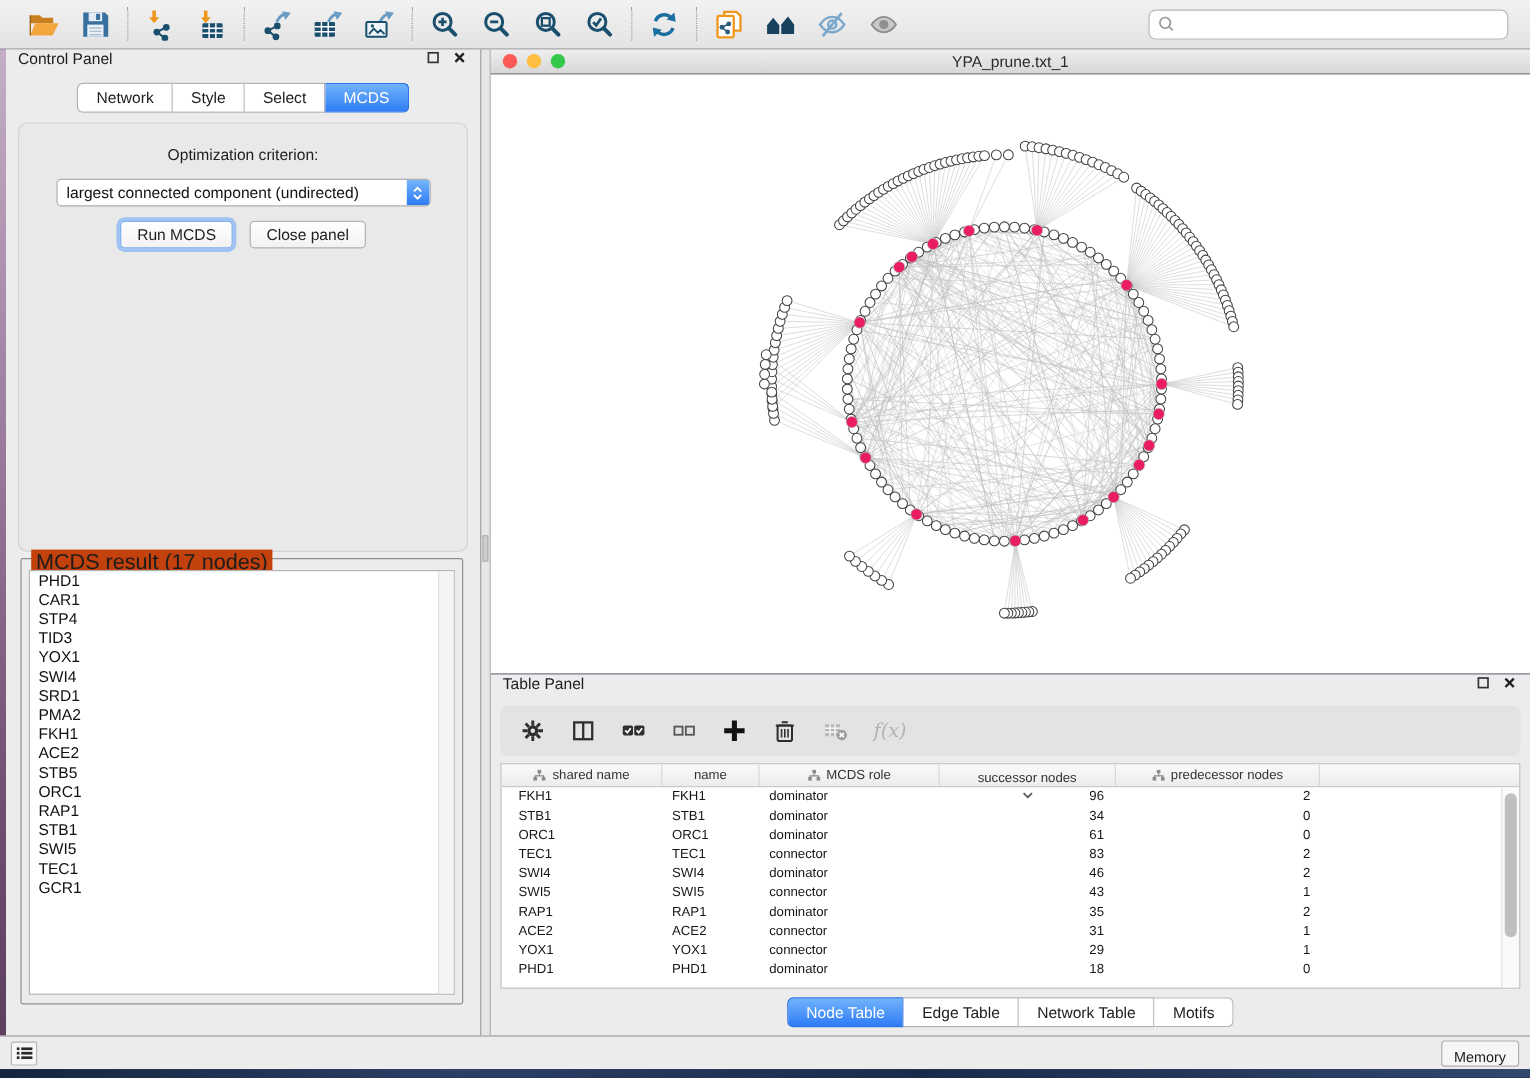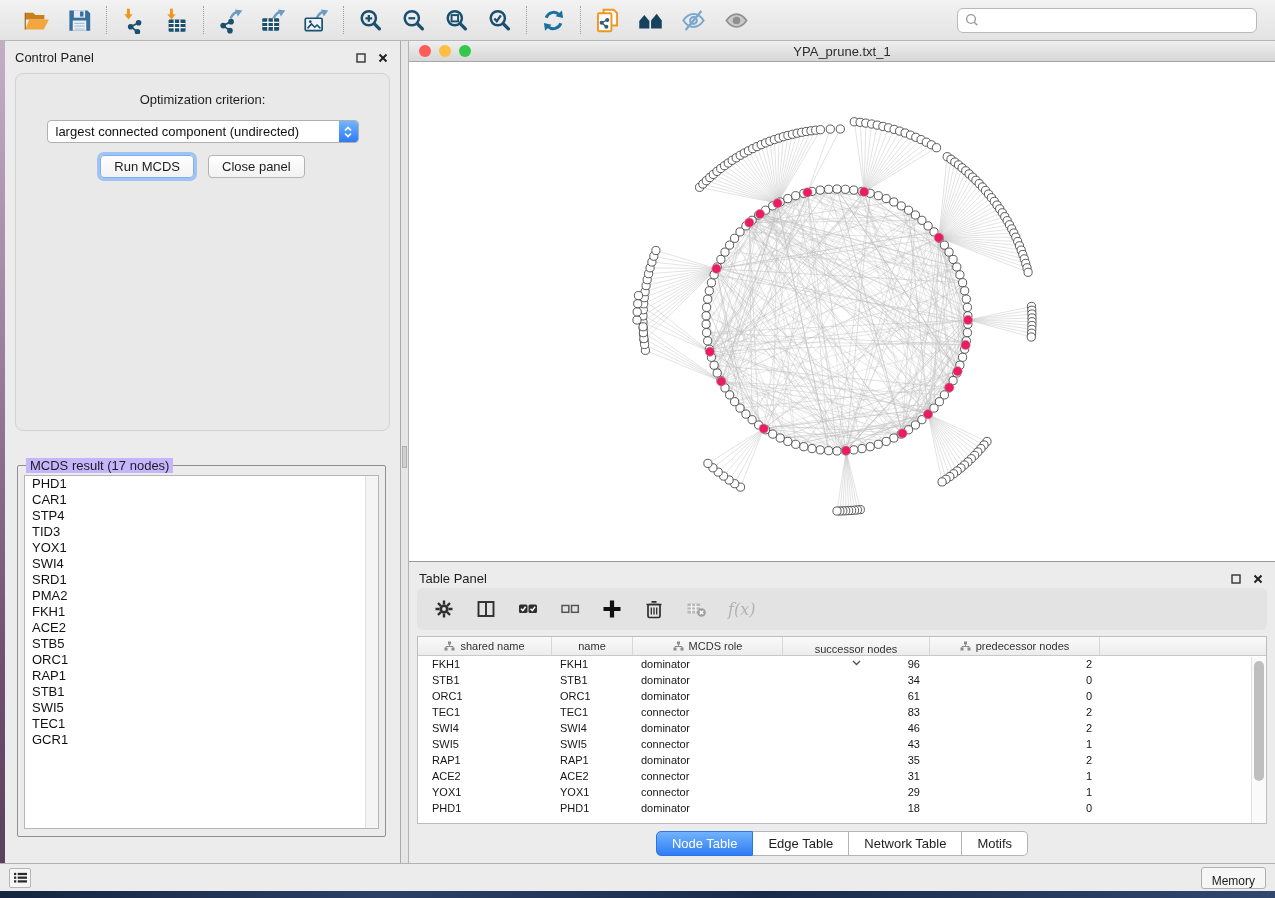--- a/index.html
+++ b/index.html
@@ -21,21 +21,21 @@
     font-family:"Liberation Sans",sans-serif; background:transparent; }
 
   
   .main { height:822px; flex:none; display:flex; }
   .wall-left { width:5px; flex:none;
     background:linear-gradient(180deg,#c4aec6,#9a7b9c 40%,#715071 75%,#5d3f5e); }
 
   
   .cpanel { width:396px; flex:none; background:#ececec; border-right:1px solid #a9a9a9;
     display:flex; flex-direction:column; }
-  .panel-titlebar { height:24px; flex:none; display:flex; align-items:flex-end;
+  .panel-titlebar { height:24px; flex:none; display:flex; align-items:flex-start;
     padding:0 10px; font-size:13px; color:#1d1d1d; }
   .panel-titlebar .spacer { flex:1; }
   .win-btn { width:14px; height:14px; margin-left:8px; cursor:pointer; display:inline-block; }
   .win-btn svg { width:100%; height:100%; }
   .seg-row { display:flex; justify-content:center; margin-top:4px; flex:none; }
   .seg { font-size:13px; padding:4px 15px; background:#fff; border:1px solid #b4b4b4;
     border-left:none; color:#1d1d1d; cursor:pointer; }
   .seg:first-child { border-left:1px solid #b4b4b4; border-radius:5px 0 0 5px; }
   .seg:last-child { border-radius:0 5px 5px 0; }
   .seg.active { background:linear-gradient(#71b3fb,#2f7cf6); border-color:#2f74e3; color:#fff; }
@@ -54,22 +54,22 @@
     align-items:center; justify-content:center; gap:2px; }
   .btn-row { margin-top:12px; display:flex; gap:14px; }
   .mac-btn { height:23px; padding:0 13px; font-size:13px; color:#1d1d1d;
     font-family:"Liberation Sans",sans-serif; background:linear-gradient(#ffffff,#f2f2f2);
     border:1px solid #b3b3b3; border-radius:4px; cursor:pointer; }
   .mac-btn.focused { box-shadow:0 0 0 3px rgba(110,170,250,.6); border-color:#7fb0ef; }
 
   .cpanel .flex-gap { flex:1; }
   .result-group { margin:0 14px 26px 12px; height:372px; flex:none; position:relative;
     border:1px solid #8f8f8f; border-radius:2px; }
-  .result-legend { position:absolute; top:-8px; left:8px; background:#c4b5fd;
-    padding:0 4px; font-size:13px; color:#1d1d1d; }
+  .result-legend { position:absolute; top:-8px; left:8px; background:#c2410c;
+    padding:0 4px; font-size:18px; color:#1d1d1d; }
   .result-list { position:absolute; left:6px; right:6px; top:9px; bottom:7px;
     background:#fff; border:1px solid #b5b5b5; overflow:hidden; }
   .result-scroll { position:absolute; top:0; right:0; bottom:0; width:13px;
     background:#f4f4f4; border-left:1px solid #e0e0e0; }
   .result-item { font-size:13px; line-height:16px; padding-left:7px; color:#111; cursor:default; }
 
   
   .v-split { width:8px; flex:none; background:#e6e6e6; border-right:1px solid #b3b3b3;
     position:relative; cursor:col-resize; }
   .v-split .grip { position:absolute; top:405px; left:1px; width:5px; height:22px;
@@ -284,20 +284,26 @@
           <svg viewBox="0 0 14 14">
               <rect x="3" y="3" width="8" height="8" fill="none" stroke="#333" stroke-width="1.4"></rect>
             </svg>
         </span>
         <span class="win-btn">
           <svg viewBox="0 0 14 14">
               <path d="M3.5 3.5l7 7M10.5 3.5l-7 7" stroke="#222" stroke-width="2"></path>
             </svg>
         </span>
       </div>
+      <div class="seg-row" id="cp-tabs">
+          <span class="seg">Network</span>
+          <span class="seg">Style</span>
+          <span class="seg">Select</span>
+          <span class="seg active">MCDS</span>
+        </div>
 
       <div class="mcds-pane">
         <div class="opt-label">Optimization criterion:</div>
         <div class="dropdown">
           <span class="val">largest connected component (undirected)</span>
           <span class="stepper">
             <svg viewBox="0 0 10 12" style="width:10px;height:12px;">
                 <path d="M2 4.5L5 1.5l3 3" fill="none" stroke="#fff" stroke-width="1.6"></path>
                 <path d="M2 7.5l3 3 3-3" fill="none" stroke="#fff" stroke-width="1.6"></path>
               </svg>

